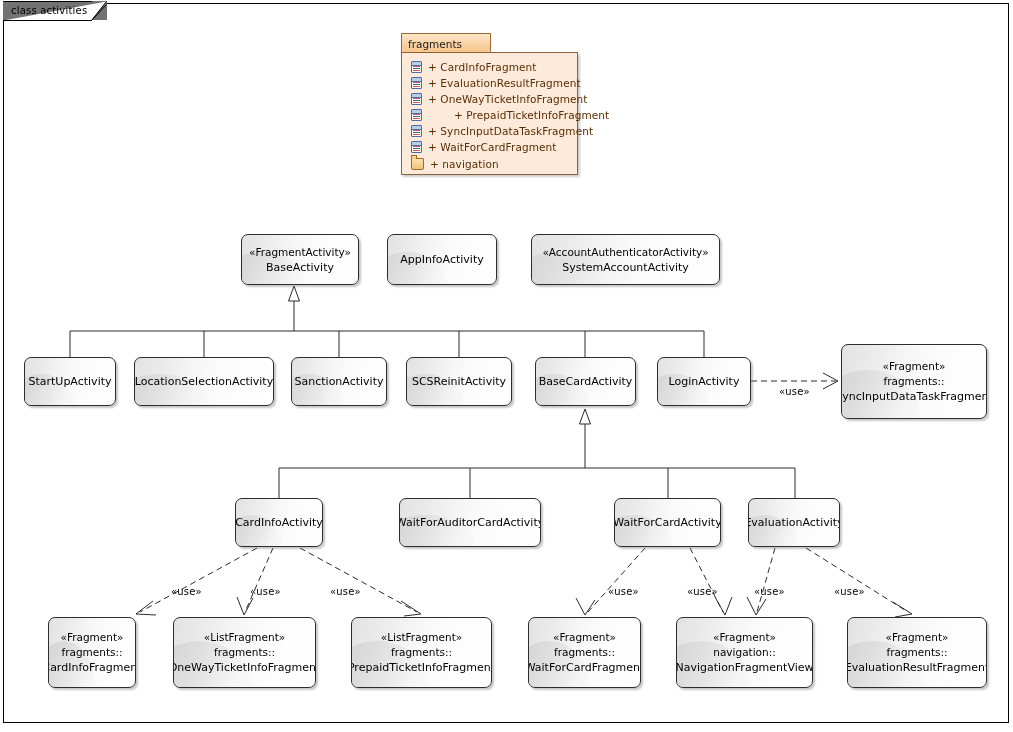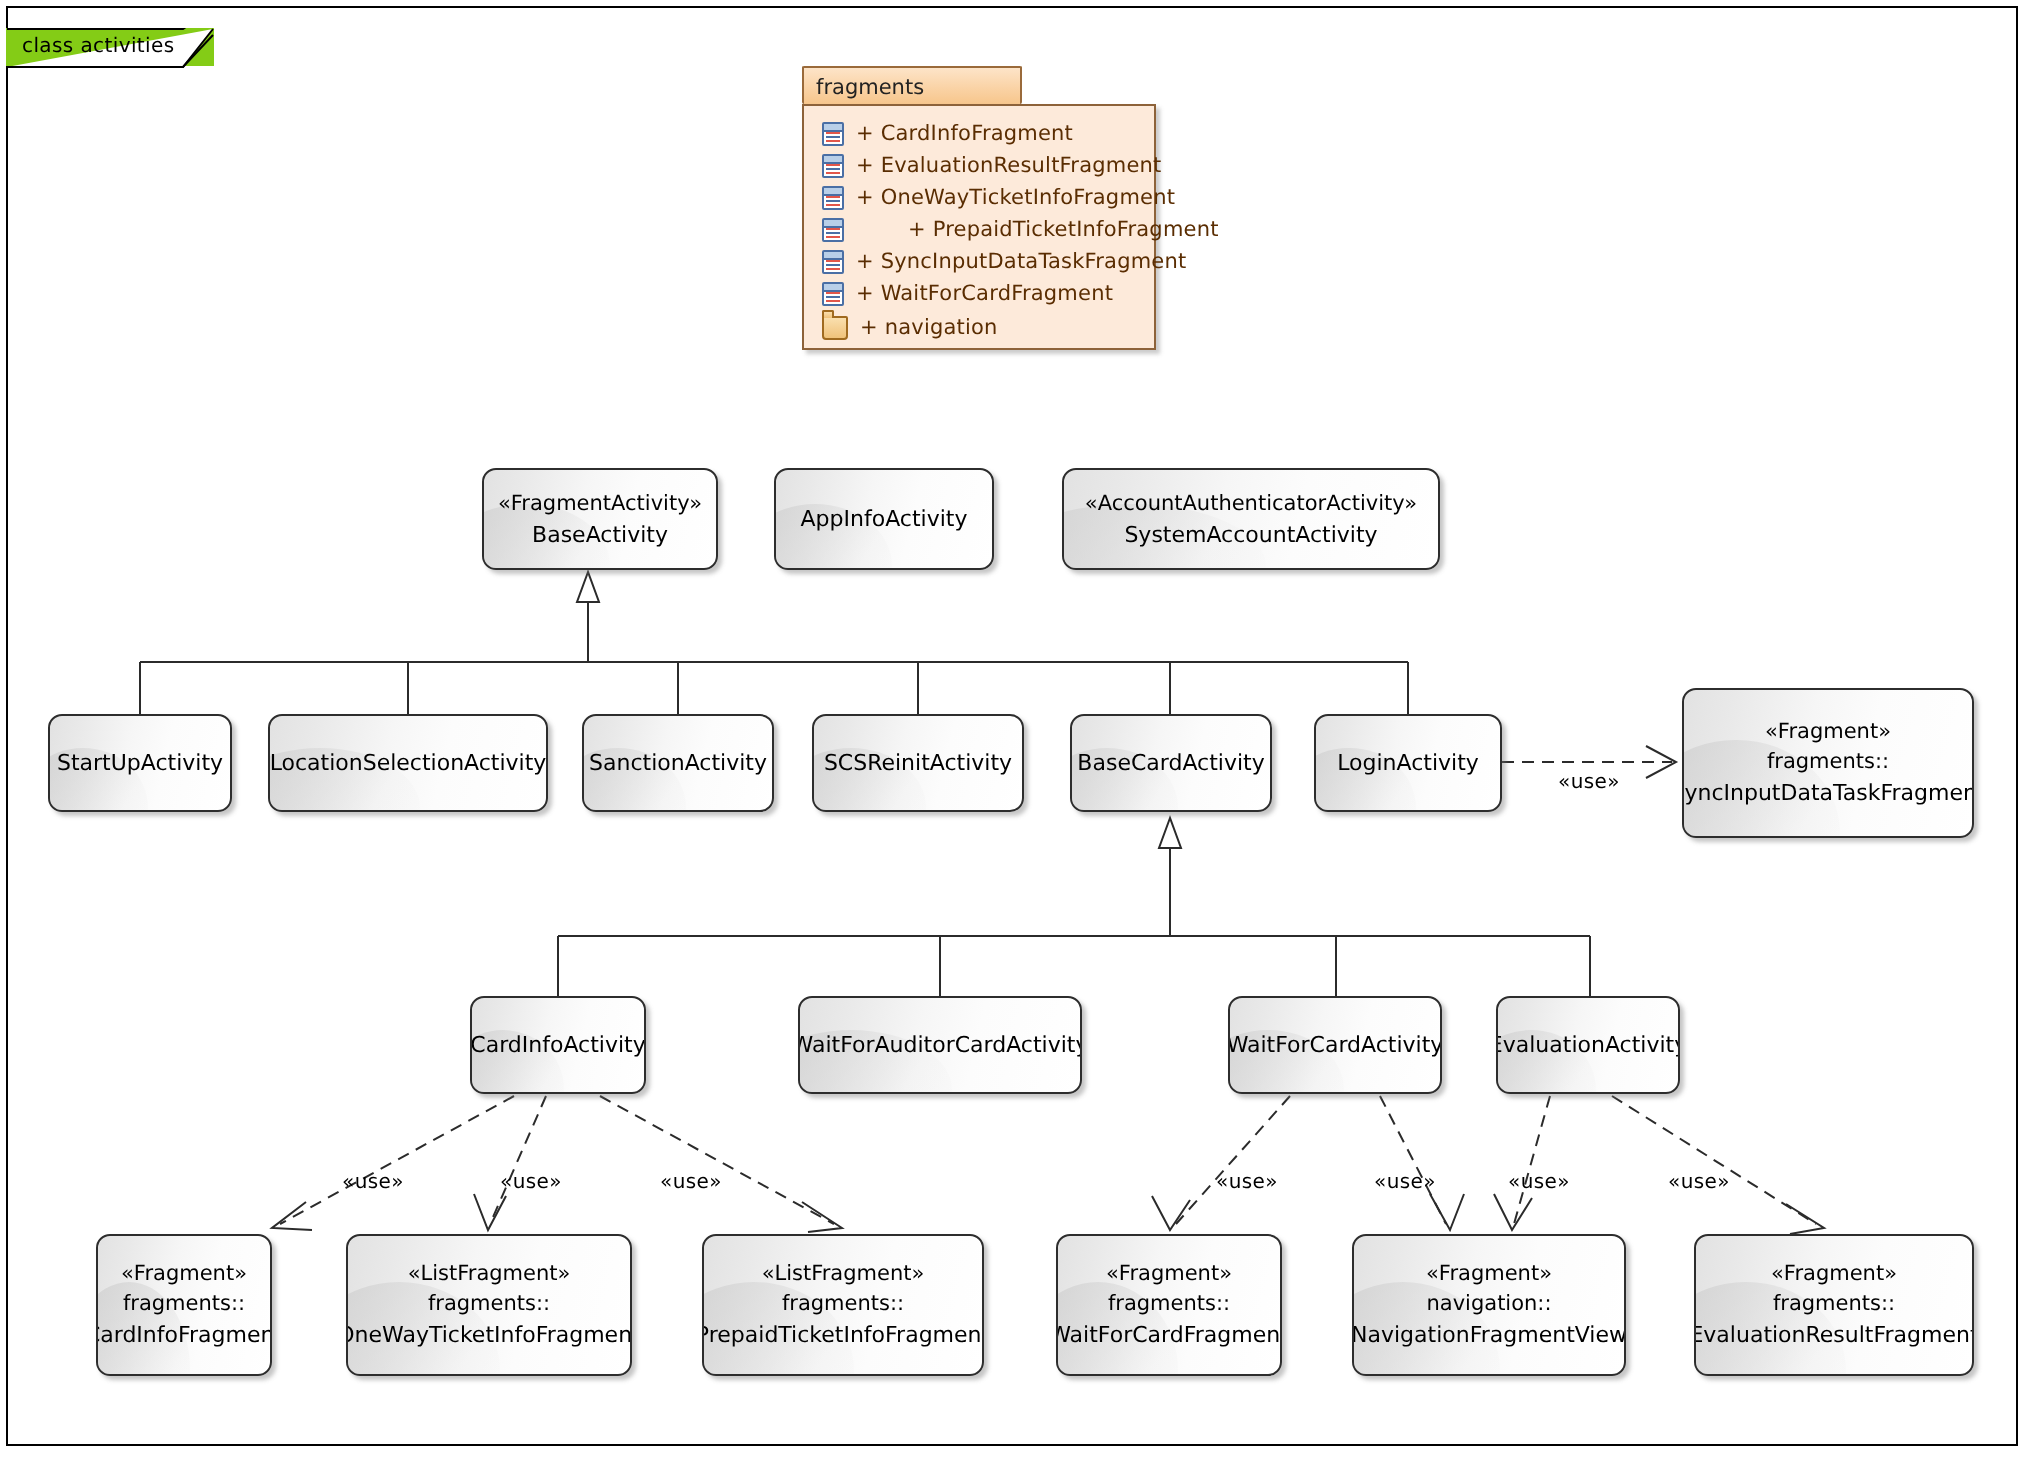--- a/index.html
+++ b/index.html
@@ -10,22 +10,22 @@
   }
   #canvas{position:absolute;left:0;top:0;width:1013px;height:732px;}
 
   
   .frame{
     position:absolute;left:3px;top:3px;width:1006px;height:720px;
     border:1px solid #000;box-sizing:border-box;background:transparent;
     pointer-events:none;
   }
   .frame-tab{
-    position:absolute;left:3px;top:14px;height:19px;
-    box-sizing:border-box;background:#84cc16;
+    position:absolute;left:3px;top:1px;height:19px;
+    box-sizing:border-box;background:#737373;
   }
   .frame-tab .tab-shape{position:absolute;left:0;top:0;}
   .frame-title{
     position:absolute;left:8px;top:4px;font-size:10px;color:#000;
     letter-spacing:.2px;white-space:nowrap;
   }
 
   
   svg.links{position:absolute;left:0;top:0;width:1013px;height:732px;overflow:visible;}
   svg.links line,svg.links path,svg.links polyline{stroke:#2b2b2b;fill:none;}
@@ -189,21 +189,21 @@
   <div class="uselbl" style="left:779px;top:386px;">«use»</div>
   <div class="uselbl" style="left:171px;top:586px;">«use»</div>
   <div class="uselbl" style="left:250px;top:586px;">«use»</div>
   <div class="uselbl" style="left:330px;top:586px;">«use»</div>
   <div class="uselbl" style="left:608px;top:586px;">«use»</div>
   <div class="uselbl" style="left:687px;top:586px;">«use»</div>
   <div class="uselbl" style="left:754px;top:586px;">«use»</div>
   <div class="uselbl" style="left:834px;top:586px;">«use»</div>
 
   <div class="pkg">
-    <div class="pkg-tab" style="left:401px;top:33px;width:110px;height:19px;">
+    <div class="pkg-tab" style="left:401px;top:33px;width:90px;height:19px;">
       <span>fragments</span>
     </div>
     <div class="pkg-body" style="left:401px;top:52px;width:177px;height:123px;">
       <div class="pkg-item" style="top:6px;">
         <span class="ico-class">
             <span class="cap"></span>
             <i class="n2"></i>
             <i class="b n3"></i>
             <i class="n4"></i>
             <i class="b n5"></i>

